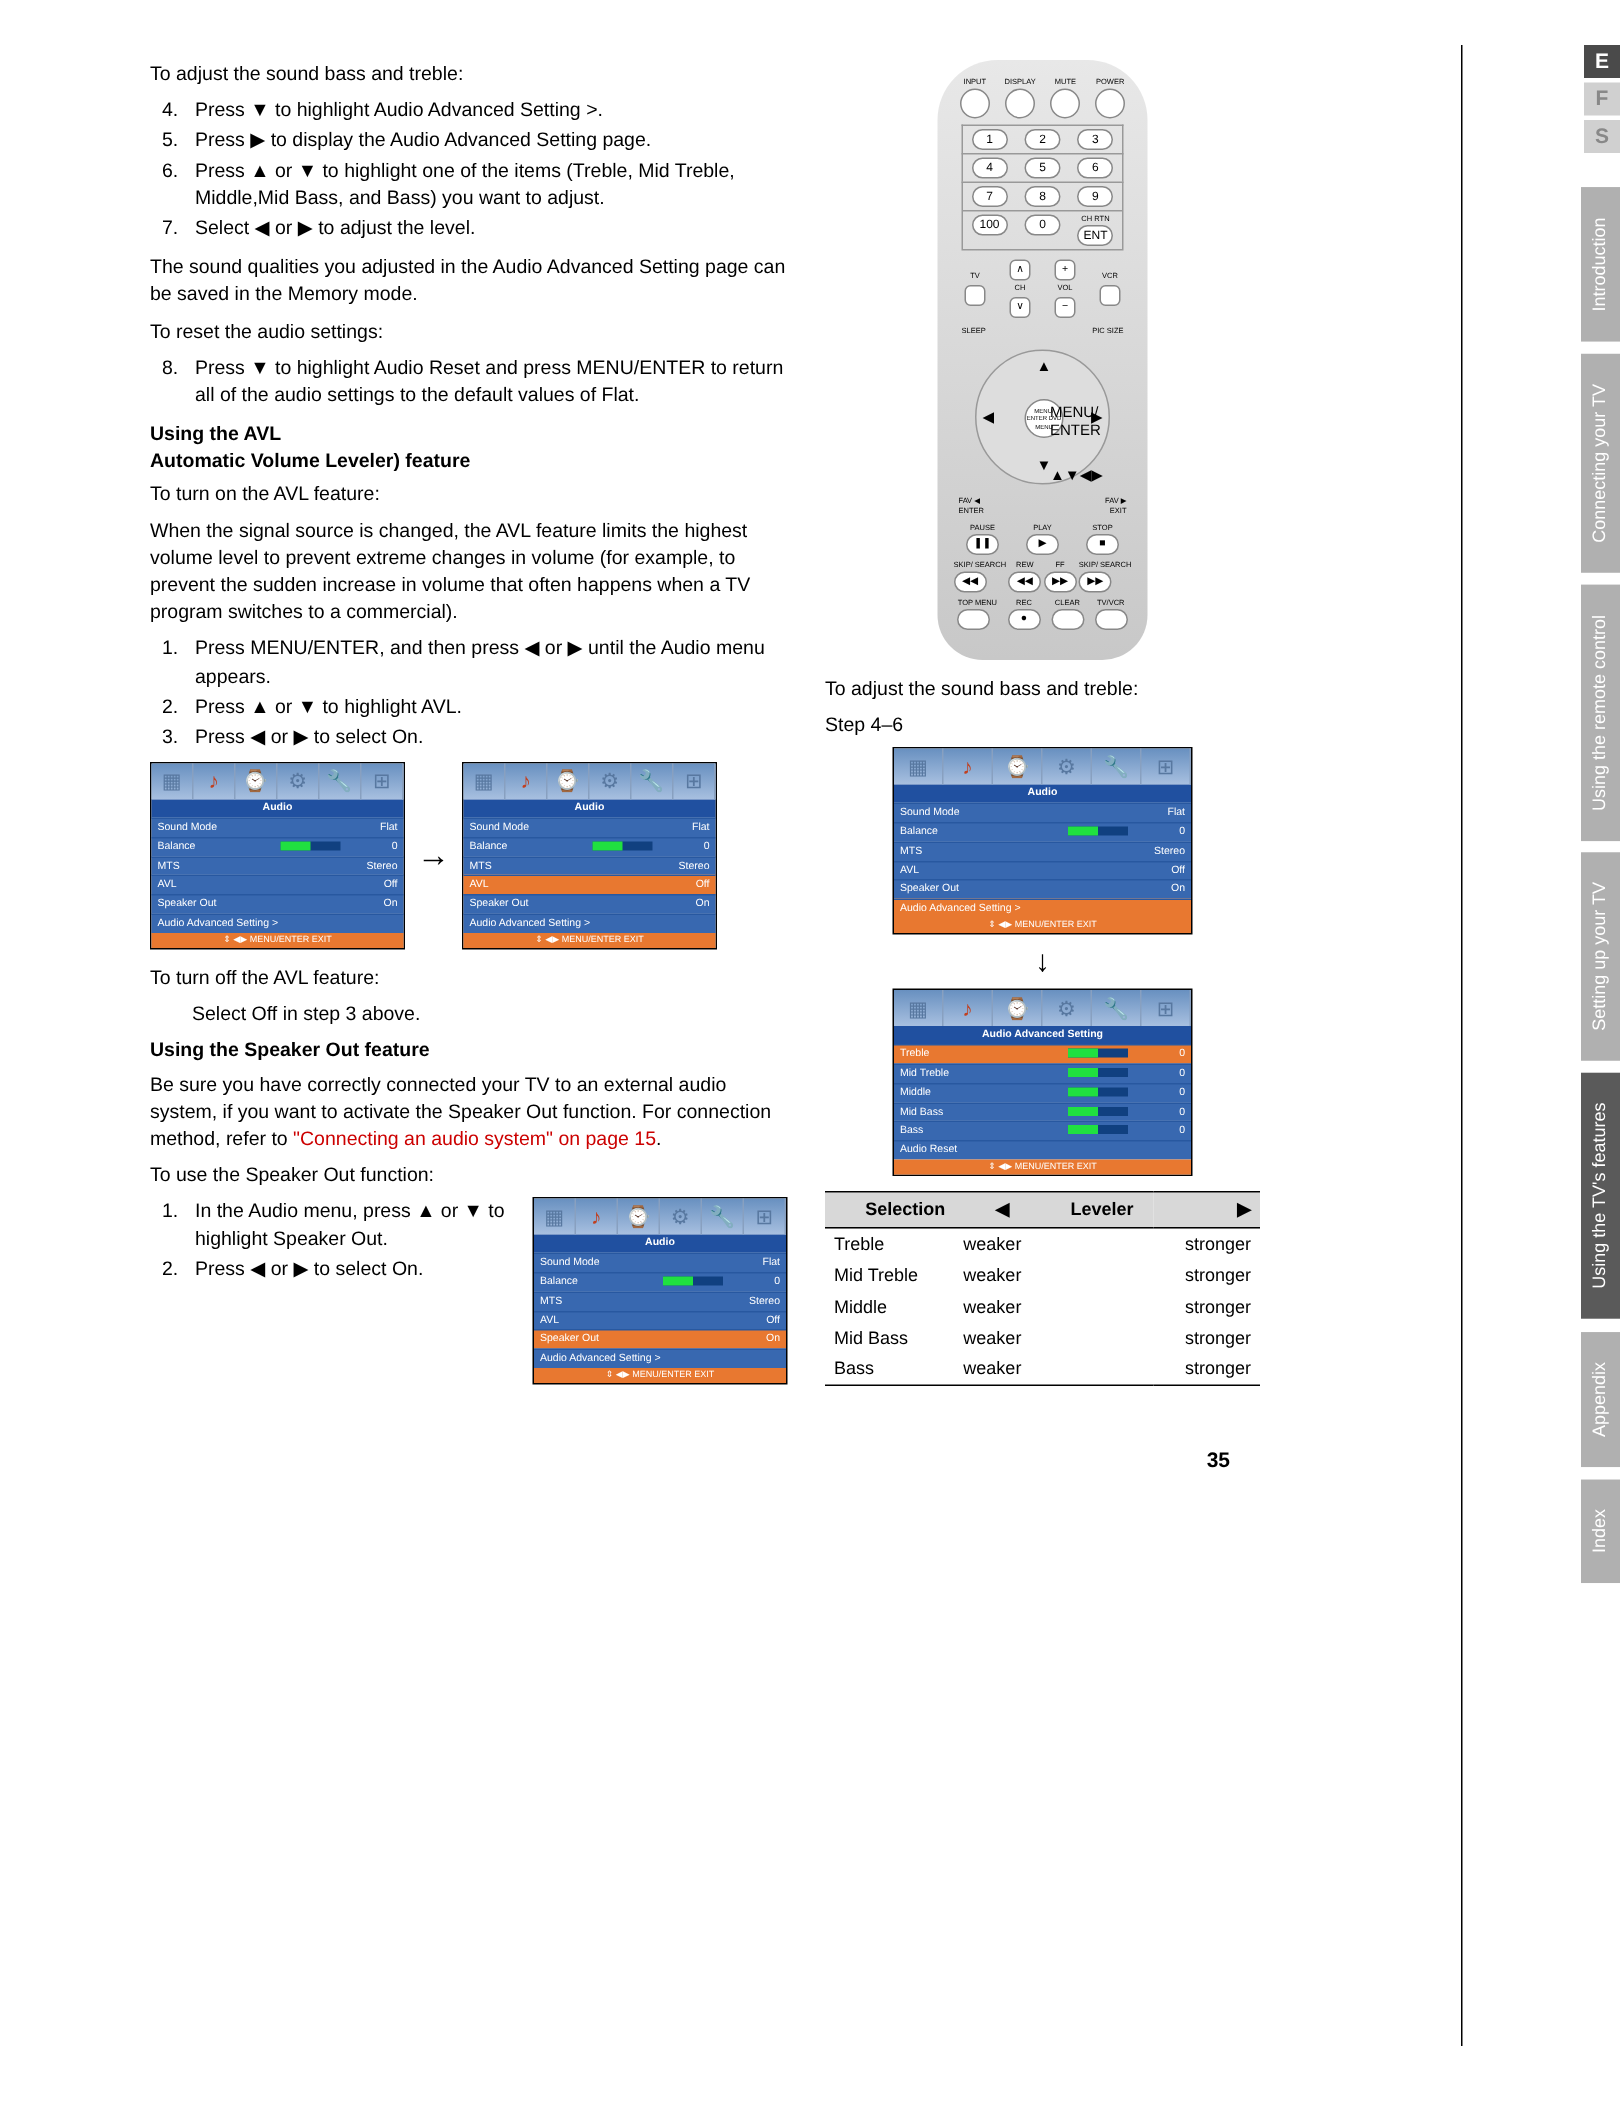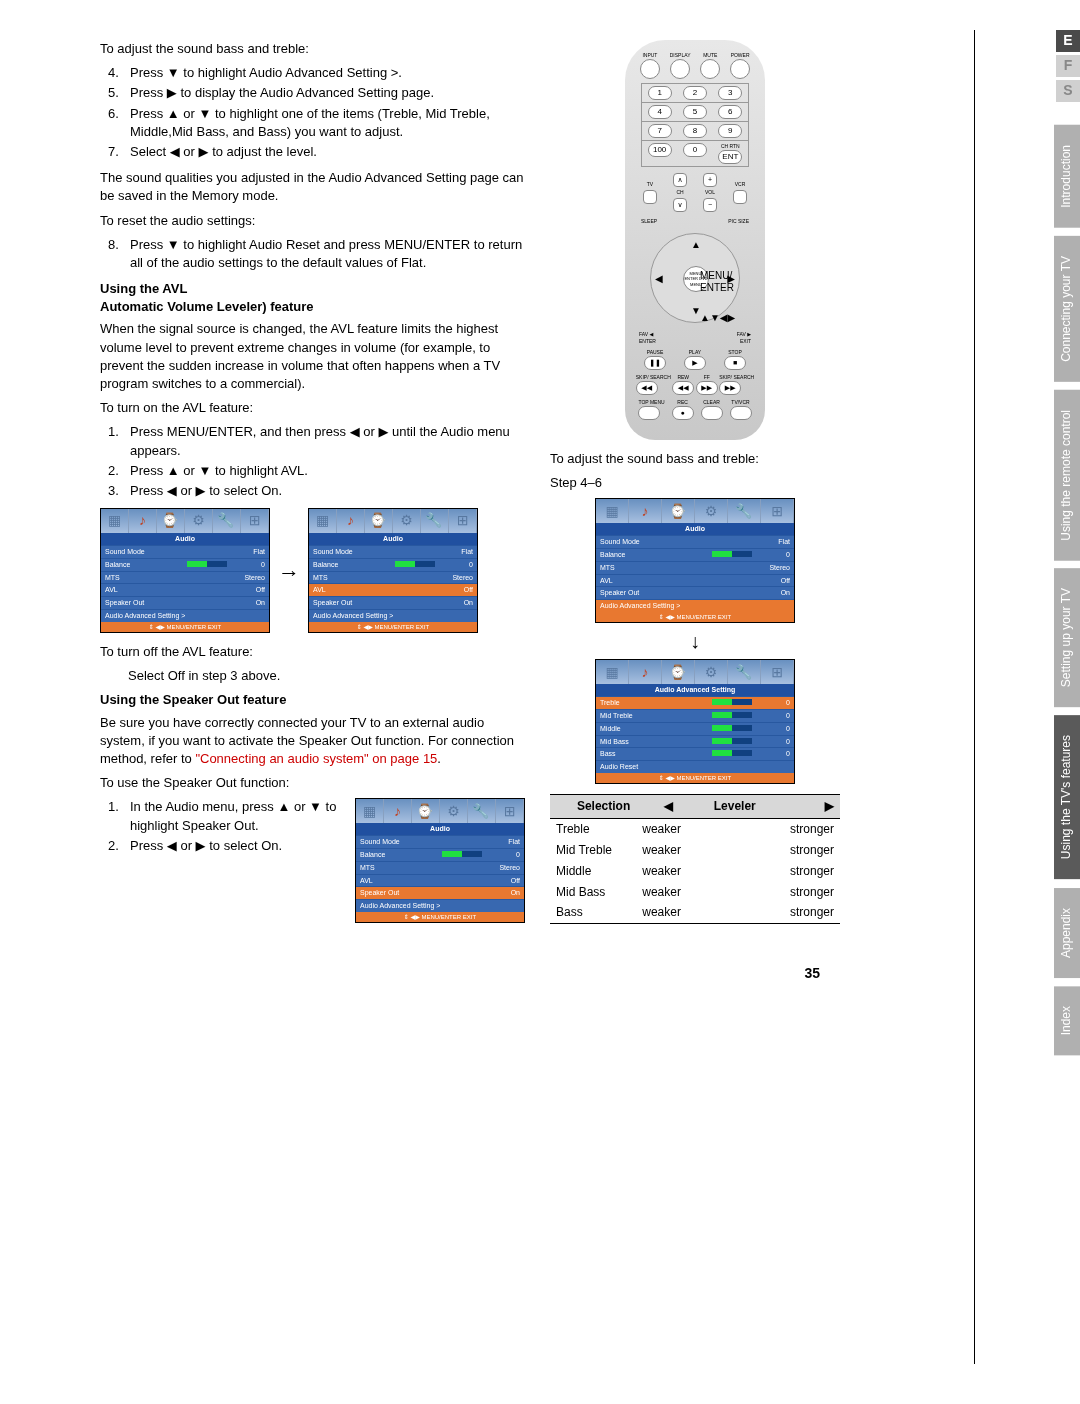--- a/index.html
+++ b/index.html
@@ -159,22 +159,22 @@
         <div class="step-item">
             <span class="step-num">8.</span>
             <span class="step-text">Press ▼ to highlight Audio Reset and press MENU/ENTER to return all of the audio settings to the default values of Flat.</span>
           </div>
       </div>
 
       <div class="heading">
         <span>Using the AVL</span><br>
         <span>Automatic Volume Leveler) feature</span>
       </div>
+      <div class="para">To turn on the AVL feature:</div>
       <div class="para">When the signal source is changed, the AVL feature limits the highest volume level to prevent extreme changes in volume (for example, to prevent the sudden increase in volume that often happens when a TV program switches to a commercial).</div>
-      <div class="para">To turn on the AVL feature:</div>
       <div class="step-list">
         <div class="step-item">
             <span class="step-num">1.</span>
             <span class="step-text">Press MENU/ENTER, and then press ◀ or ▶ until the Audio menu appears.</span>
           </div>
         <div class="step-item">
             <span class="step-num">2.</span>
             <span class="step-text">Press ▲ or ▼ to highlight AVL.</span>
           </div>
         <div class="step-item">

